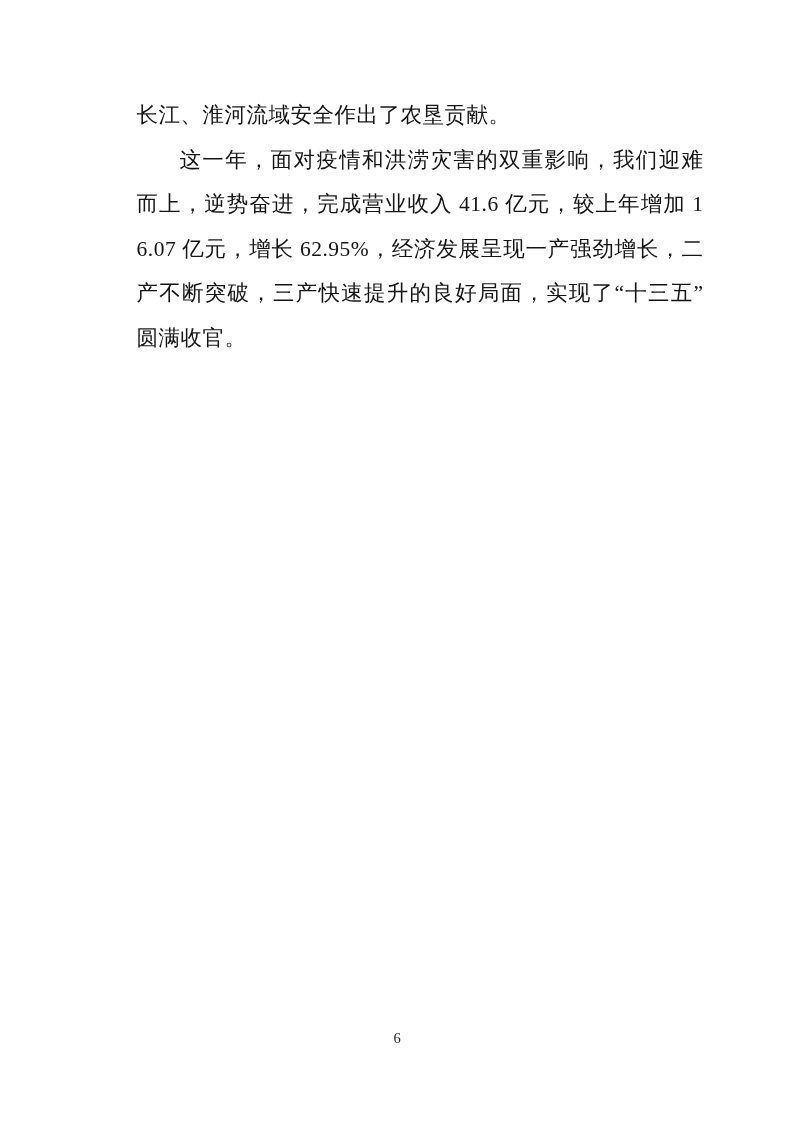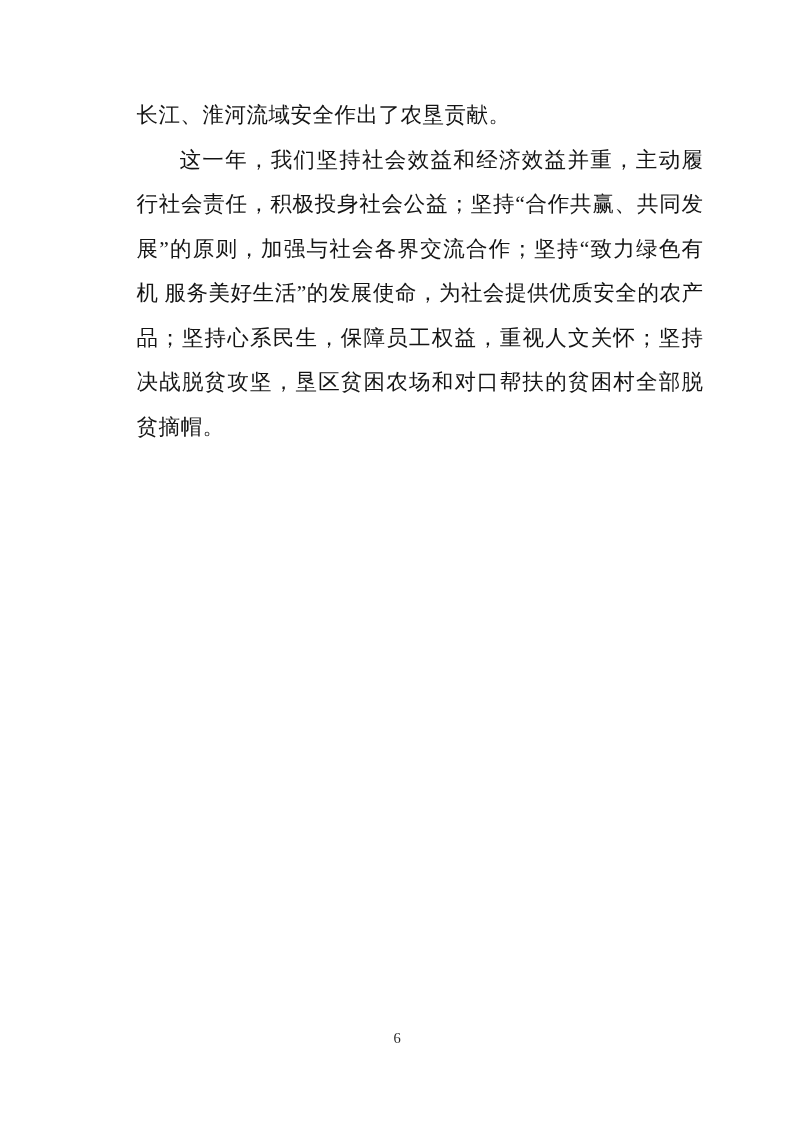--- a/index.html
+++ b/index.html
@@ -46,18 +46,18 @@
     color: #2a2a2a;
   }
 </style>
 </head>
 <body>
 
 <div class="page">
   <div class="doc-body">
 
   <p class="para">长江、淮河流域安全作出了农垦贡献。</p>
-      <p class="para indent">这一年，我们坚持社会效益和经济效益并重，主动履行社会责任，积极投身社会公益；坚持“合作共赢、共同发展”的原则，加强与社会各界交流合作；坚持“致力绿色有机 服务美好生活”的发展使命，为社会提供优质安全的农产品；坚持心系民生，保障员工权益，重视人文关怀；坚持决战脱贫攻坚，垦区贫困农场和对口帮扶的贫困村全部脱贫摘帽。</p>
+      <p class="para indent">这一年，面对疫情和洪涝灾害的双重影响，我们迎难而上，逆势奋进，完成营业收入 41.6 亿元，较上年增加 16.07 亿元，增长 62.95%，经济发展呈现一产强劲增长，二产不断突破，三产快速提升的良好局面，实现了“十三五”圆满收官。</p>
     </div>
   <div class="page-footer">
     <span>6</span>
   </div>
 </div>
 
 </body></html>

